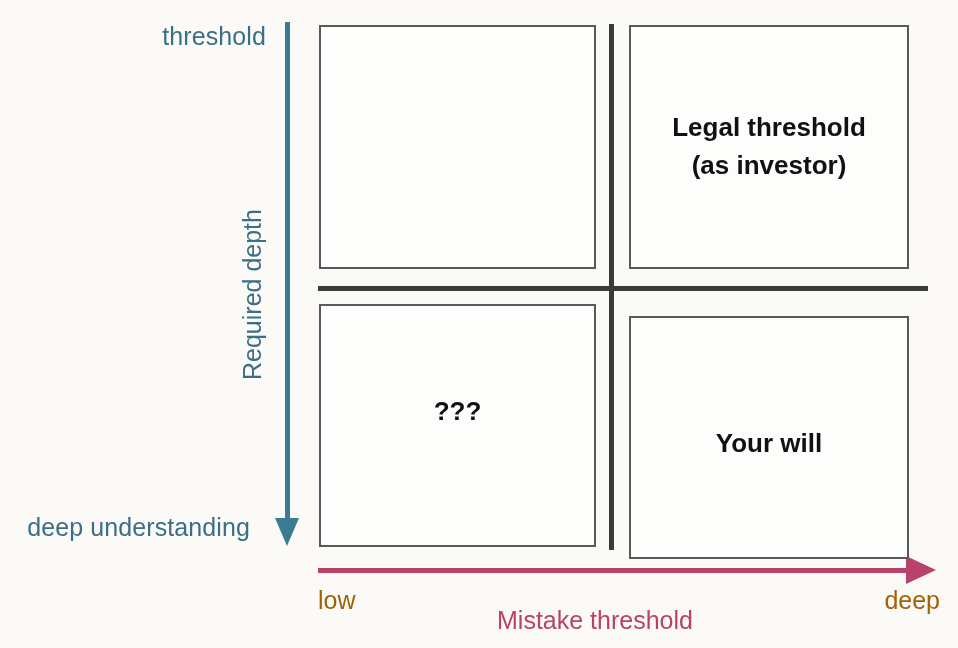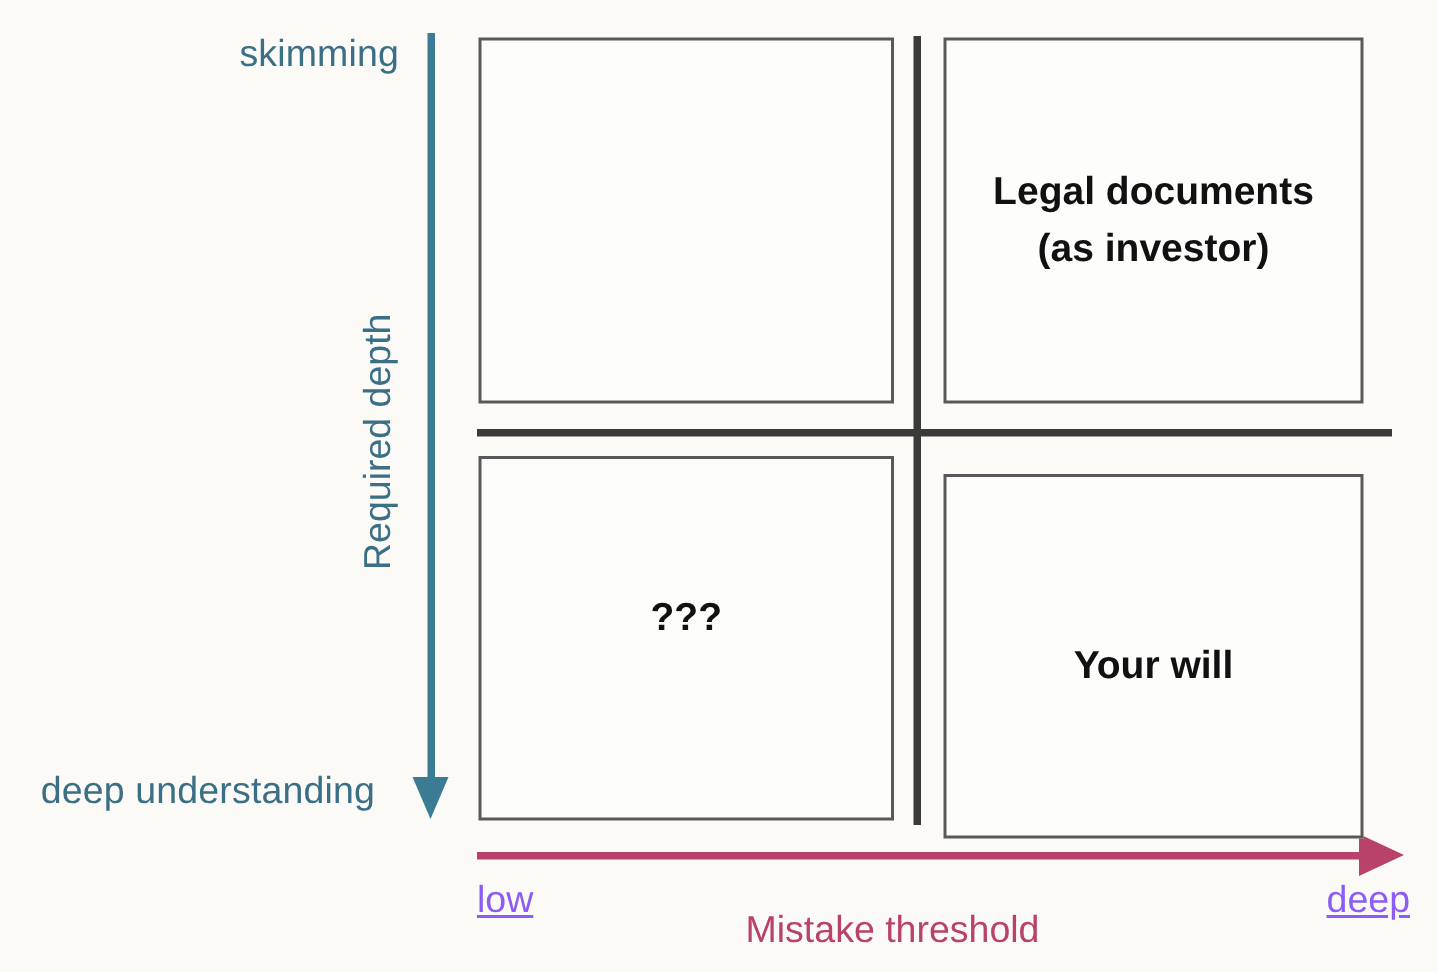--- a/index.html
+++ b/index.html
@@ -83,25 +83,24 @@
     top: 0;
     transform-origin: left top;
     transform: translate(238px, 380px) rotate(-90deg);
     font-size: 25px;
     font-weight: 400;
     color: #3b6f86;
   }
 
   .h-axis-label {
     position: absolute;
-    color: #8b5cf6;
+    color: #a16207;
     font-size: 25px;
     font-weight: 400;
     white-space: nowrap;
-    text-decoration: underline;
   }
   .label-low {
     left: 318px;
     top: 586px;
   }
   .label-high {
     right: 18px;
     top: 586px;
   }
   .label-horiz-title {
@@ -162,21 +161,21 @@
   .quad-br .quad-text { transform: translateY(6px); }
 </style>
 </head>
 <body>
 
 <div id="canvas">
 
   <div class="v-axis-line"></div>
   <div class="v-axis-head"></div>
 
-  <div class="axis-label label-skimming">skimming</div>
+  <div class="axis-label label-skimming">threshold</div>
 
   <div class="axis-label label-deep">deep understanding</div>
 
   <div class="label-vert-title">Required depth</div>
 
   <div class="h-axis-line"></div>
   <div class="h-axis-head"></div>
 
   <div class="h-axis-label label-low">low</div>
 
@@ -188,21 +187,21 @@
   <div class="divider-h"></div>
 
   <div class="quad quad-tl">
     <div class="quad-text">
       <br>
     </div>
   </div>
 
   <div class="quad quad-tr">
     <div class="quad-text">
-      <span>Legal documents</span><br>
+      <span>Legal threshold</span><br>
       <span>(as investor)</span>
     </div>
   </div>
 
   <div class="quad quad-bl">
     <div class="quad-text">
       <span>???</span>
     </div>
   </div>
 

